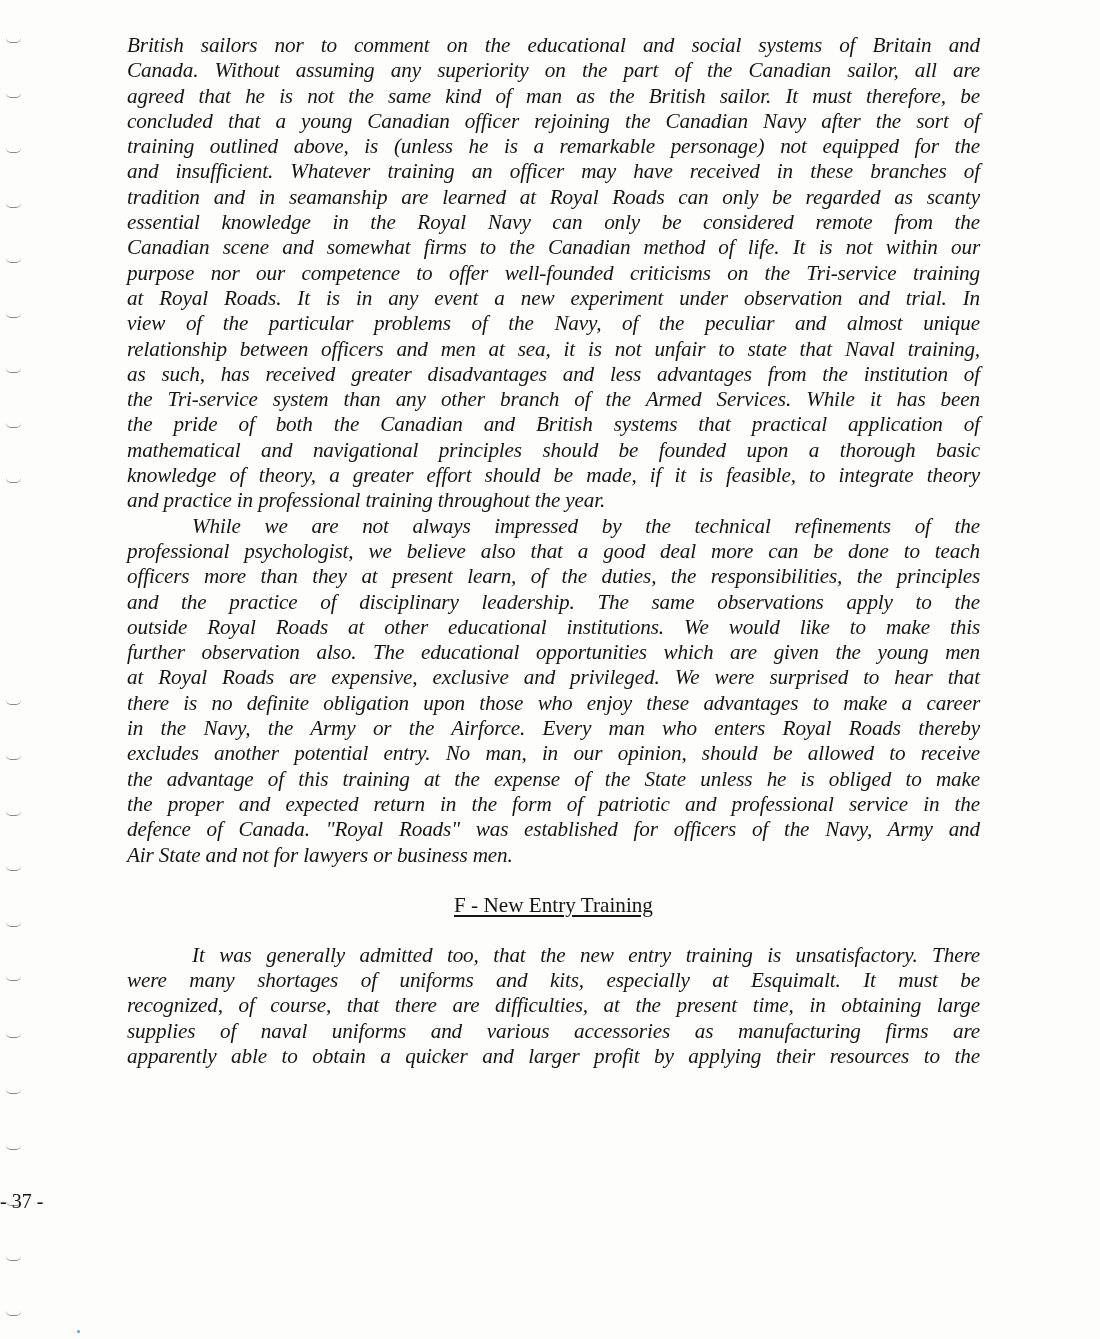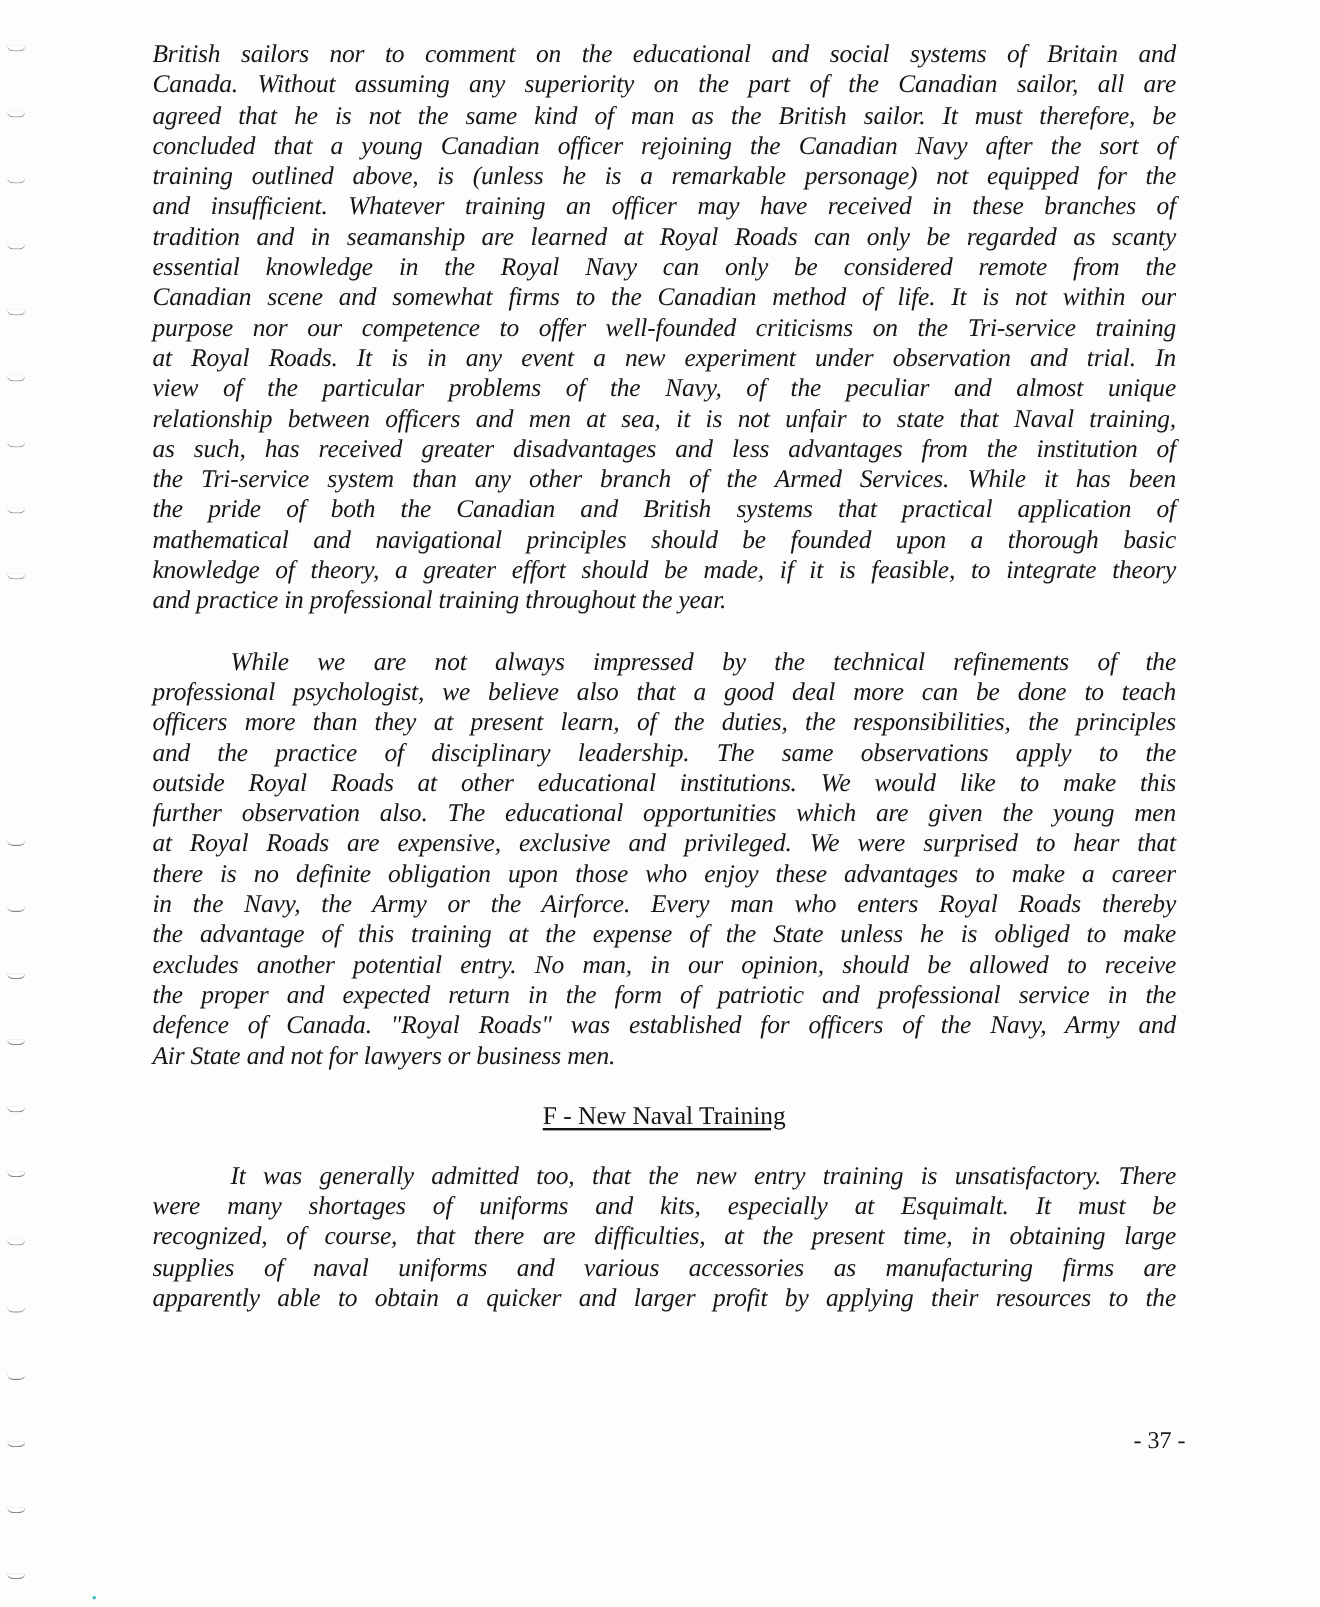--- a/index.html
+++ b/index.html
@@ -9,27 +9,27 @@
   }
   .page { position: absolute; left: 127px; top: 33px; width: 853px; }
   .para {
     font-size: 21.2px; line-height: 25.3px; text-align: justify; margin: 0;
     letter-spacing: -0.15px;
     font-style: italic;
   }
   .para .line { display: block; text-align: justify; text-align-last: justify; white-space: nowrap; }
   .para .line.last { text-align-last: left; }
   .indent { padding-left: 65px; }
-  .para2 { margin-top: 25px; }
+  .para2 { }
   .heading {
     text-align: center; font-size: 21.2px; line-height: 25px; margin-top: 25px; margin-bottom: 25px;
   }
   .heading span { text-decoration: underline; text-underline-offset: 3px; }
   .page-number {
-    position: absolute; left: 0; width: 988px; top: 1190px; text-align: right; font-size: 20px;
+    position: absolute; left: 0; width: 988px; top: 1190px; text-align: left; font-size: 20px;
   }
   .binder-marks { position: absolute; left: 6px; top: 0; width: 20px; height: 1339px; }
   .binder-mark {
     position: absolute; left: 0; width: 15px; height: 4px;
     border-bottom: 1.5px solid #8a8a8a; border-radius: 0 0 5px 5px;
   }
   .speck { position: absolute; width: 3px; height: 3px; border-radius: 50%; }
 </style>
 </head>
 <body>
@@ -85,29 +85,29 @@
   <p class="para para2">
     <span class="line indent">While we are not always impressed by the technical refinements of the</span>
     <span class="line">professional psychologist, we believe also that a good deal more can be done to teach</span>
     <span class="line">officers more than they at present learn, of the duties, the responsibilities, the principles</span>
     <span class="line">and the practice of disciplinary leadership.  The same observations apply to the</span>
     <span class="line">outside Royal Roads at other educational institutions.  We would like to make this</span>
     <span class="line">further observation also.  The educational opportunities which are given the young men</span>
     <span class="line">at Royal Roads are expensive, exclusive and privileged.  We were surprised to hear that</span>
     <span class="line">there is no definite obligation upon those who enjoy these advantages to make a career</span>
     <span class="line">in the Navy, the Army or the Airforce.  Every man who enters Royal Roads thereby</span>
+    <span class="line">excludes another potential entry.  No man, in our opinion, should be allowed to receive</span>
     <span class="line">the advantage of this training at the expense of the State unless he is obliged to make</span>
-    <span class="line">excludes another potential entry.  No man, in our opinion, should be allowed to receive</span>
     <span class="line">the proper and expected return in the form of patriotic and professional service in the</span>
     <span class="line">defence of Canada.  "Royal Roads" was established for officers of the Navy, Army and</span>
     <span class="line last">Air State and not for lawyers or business men.</span>
   </p>
 
   <div class="heading">
-    <span>F - New Naval Training</span>
+    <span>F - New Entry Training</span>
   </div>
 
   <p class="para">
     <span class="line indent">It was generally admitted too, that the new entry training is unsatisfactory.  There</span>
     <span class="line">were many shortages of uniforms and kits, especially at Esquimalt.  It must be</span>
     <span class="line">recognized, of course, that there are difficulties, at the present time, in obtaining large</span>
     <span class="line">supplies of naval uniforms and various accessories as manufacturing firms are</span>
     <span class="line">apparently able to obtain a quicker and larger profit by applying their resources to the</span>
   </p>
 </div>

